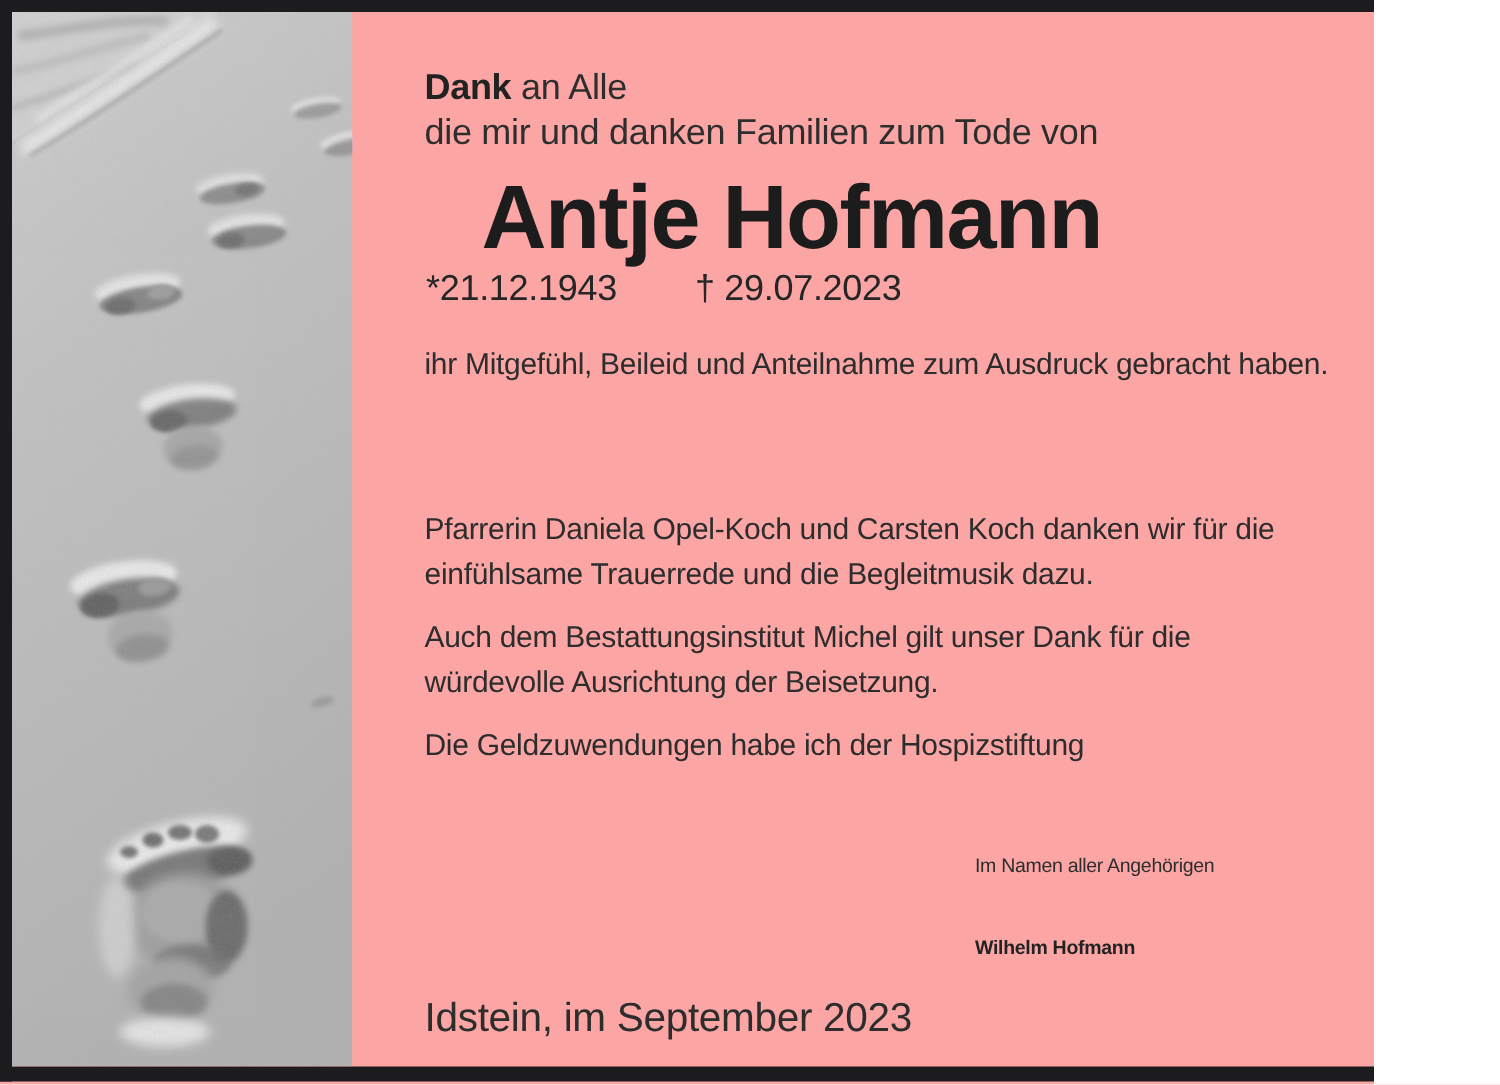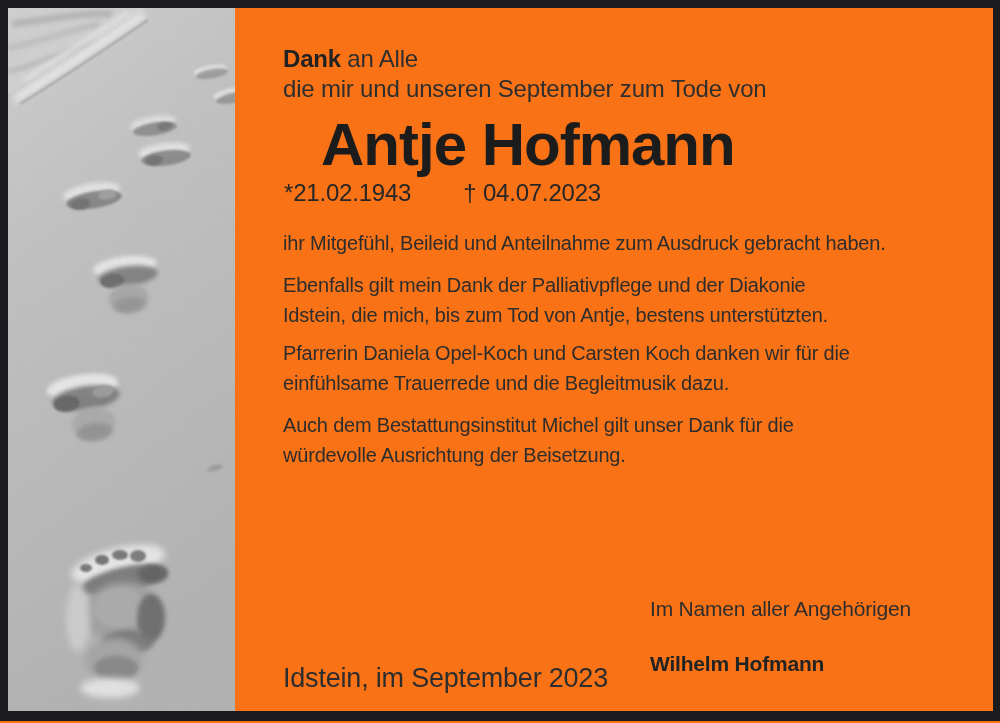--- a/index.html
+++ b/index.html
@@ -1,17 +1,17 @@
 <!DOCTYPE html>
 <html lang="de"><head>
 <meta charset="utf-8">
 <style>
   html,body{margin:0;padding:0;background:#fff;}
   .page{
-    position:relative;width:1000px;height:723px;background:#f97316;
+    position:relative;width:916px;height:723px;background:#fca5a5;
     font-family:"Liberation Sans",sans-serif;overflow:hidden;
   }
   
   .fr{position:absolute;background:#1c1c1e;}
   .fr-top{left:0;top:0;width:1000px;height:8px;}
   .fr-left{left:0;top:0;width:8px;height:721px;}
   .fr-right{left:993px;top:0;width:7px;height:721px;}
   .fr-bottom{left:0;top:711px;width:1000px;height:10px;}
   
   .photo{position:absolute;left:8px;top:8px;width:227px;height:703px;overflow:hidden;}
@@ -20,21 +20,21 @@
   .txt{position:absolute;color:#2d2d2d;letter-spacing:-0.2px;}
   .nowrap{white-space:nowrap;}
   .intro{left:283px;top:44px;font-size:24px;line-height:30px;color:#2e2e2e;}
   .intro .b{font-weight:bold;color:#222;}
   .name{left:281px;top:117px;font-size:60px;line-height:56px;font-weight:bold;
         color:#1c1c1c;letter-spacing:-1px;margin-left:40px;}
   .dates{left:284px;top:181px;font-size:24px;line-height:24px;color:#262626;}
   .dates .death{margin-left:52px;}
   .para{left:283px;font-size:20px;line-height:30px;}
   .p1{top:228px;} .p2{top:270px;} .p3{top:338px;} .p4{top:410px;} .p5{top:482px;}
-  .closing{left:650px;top:593px;font-size:21px;line-height:31px;}
+  .closing{left:650px;top:561px;font-size:13px;line-height:31px;}
   .closing .b{font-weight:bold;color:#232323;margin-top:24px;}
   .place{left:283px;top:665px;font-size:27px;line-height:26px;}
 </style>
 </head>
 <body>
 
 <div class="page">
 
   <div class="fr fr-top"></div>
   <div class="fr fr-left"></div>
@@ -142,45 +142,42 @@
         </g>
       </g>
 
       <rect width="227" height="703" filter="url(#grainC)" opacity="0.25"></rect>
       <rect width="227" height="703" filter="url(#grainF)" opacity="0.45"></rect>
     </svg>
   </div>
 
   <div class="txt intro">
     <div class="nowrap"><span class="b">Dank</span><span> an Alle</span></div>
-    <div class="nowrap">die mir und unseren September zum Tode von</div>
+    <div class="nowrap">die mir und danken Familien zum Tode von</div>
   </div>
 
   <div class="txt name nowrap">Antje Hofmann</div>
 
   <div class="txt dates nowrap">
-    <span>*21.02.1943</span><span class="death">† 04.07.2023</span>
+    <span>*21.12.1943</span><span class="death">† 29.07.2023</span>
   </div>
 
   <div class="txt para p1">
     <div class="nowrap">ihr Mitgefühl, Beileid und Anteilnahme zum Ausdruck gebracht haben.</div>
-  </div>
-  <div class="txt para p2">
-    <div class="nowrap">Ebenfalls gilt mein Dank der Palliativpflege und der Diakonie</div>
-    <div class="nowrap">Idstein, die mich, bis zum Tod von Antje, bestens unterstützten.</div>
   </div>
   <div class="txt para p4">
     <div class="nowrap">Auch dem Bestattungsinstitut Michel gilt unser Dank für die</div>
     <div class="nowrap">würdevolle Ausrichtung der Beisetzung.</div>
   </div>
   <div class="txt para p3">
     <div class="nowrap">Pfarrerin Daniela Opel-Koch und Carsten Koch danken wir für die</div>
     <div class="nowrap">einfühlsame Trauerrede und die Begleitmusik dazu.</div>
   </div>
   <div class="txt para p5">
+    <div class="nowrap">Die Geldzuwendungen habe ich der Hospizstiftung</div>
   </div>
 
   <div class="txt closing">
     <div class="nowrap">Im Namen aller Angehörigen</div>
     <div class="nowrap b">Wilhelm Hofmann</div>
   </div>
 
   <div class="txt place nowrap">Idstein, im September 2023</div>
 
 </div>

